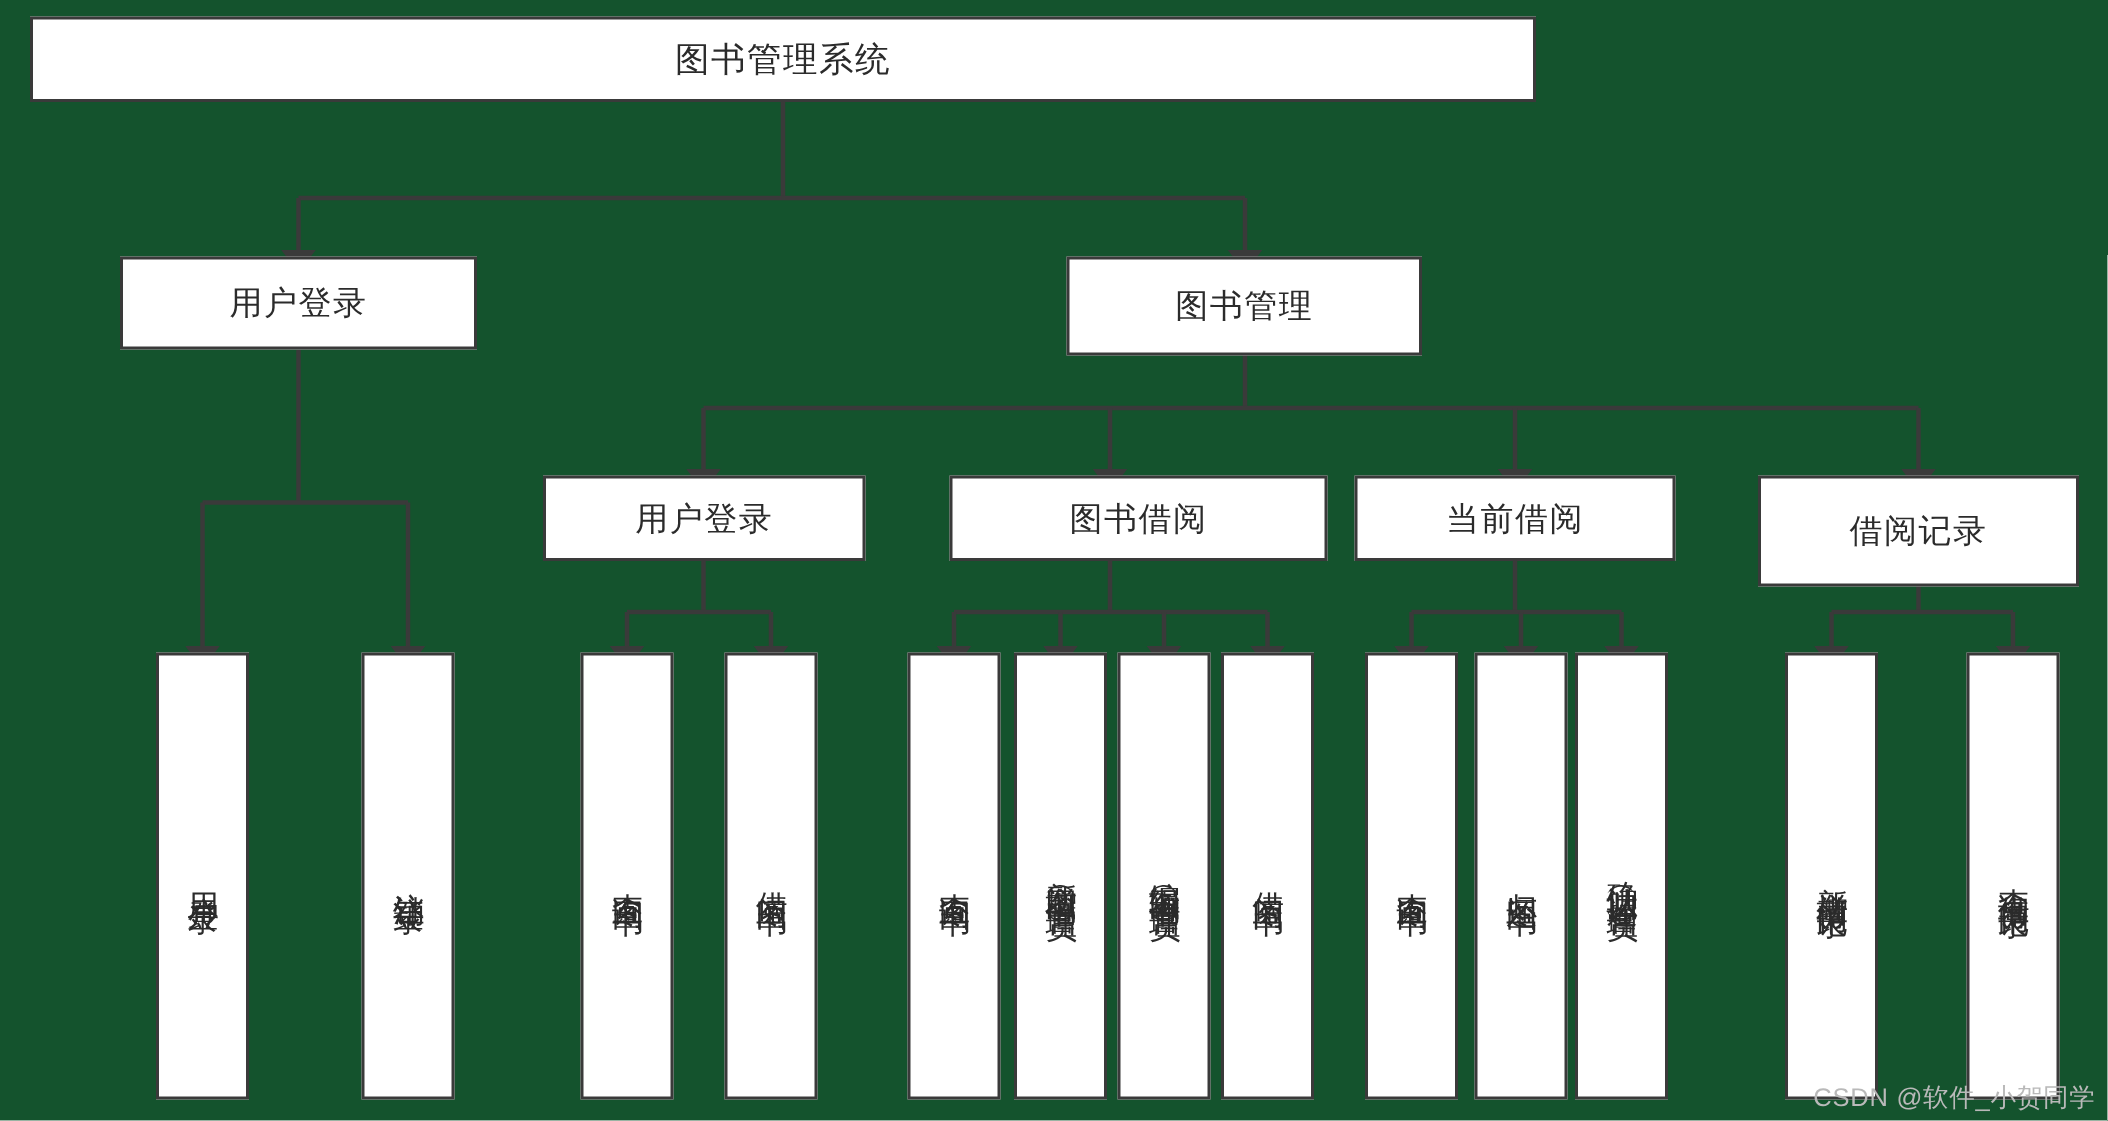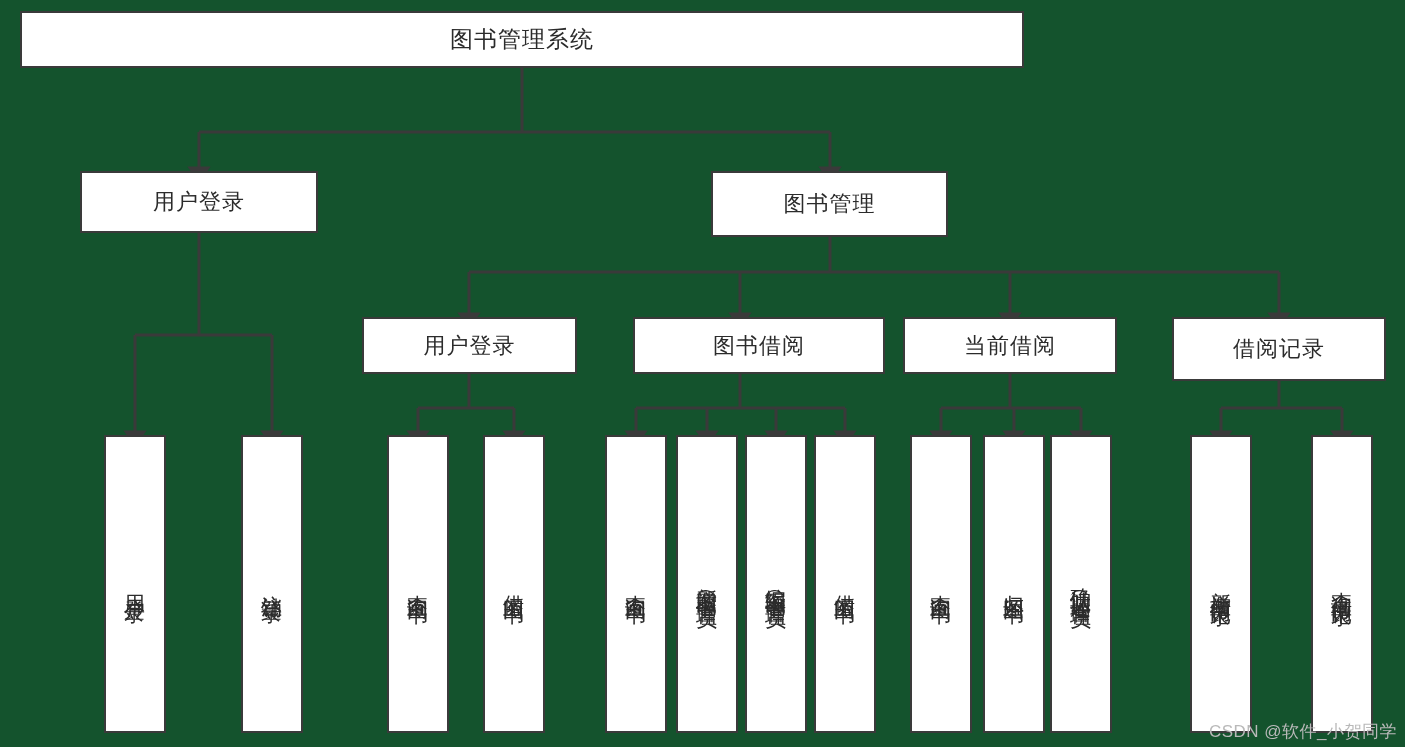--- a/index.html
+++ b/index.html
@@ -140,21 +140,21 @@
   <div id="level2-layer">
       <div class="node h" style="left: 362px; top: 317px; width: 215px; height: 57px;">
         <span class="node-label">用户登录</span>
       </div>
       <div class="node h" style="left: 633px; top: 317px; width: 252px; height: 57px;">
         <span class="node-label">图书借阅</span>
       </div>
       <div class="node h" style="left: 903px; top: 317px; width: 214px; height: 57px;">
         <span class="node-label">当前借阅</span>
       </div>
-      <div class="node h" style="left: 1172px; top: 317px; width: 214px; height: 64px;">
+      <div class="node h" style="left: 1172px; top: 317px; width: 214px; height: 74px;">
         <span class="node-label">借阅记录</span>
       </div>
     </div>
   <div id="leaf-layer">
       <div class="node v" style="left: 104px; top: 435px; width: 62px; height: 298px;">
         <span class="node-label">用户登录</span>
       </div>
       <div class="node v" style="left: 241px; top: 435px; width: 62px; height: 298px;">
         <span class="node-label">注销登录</span>
       </div>

